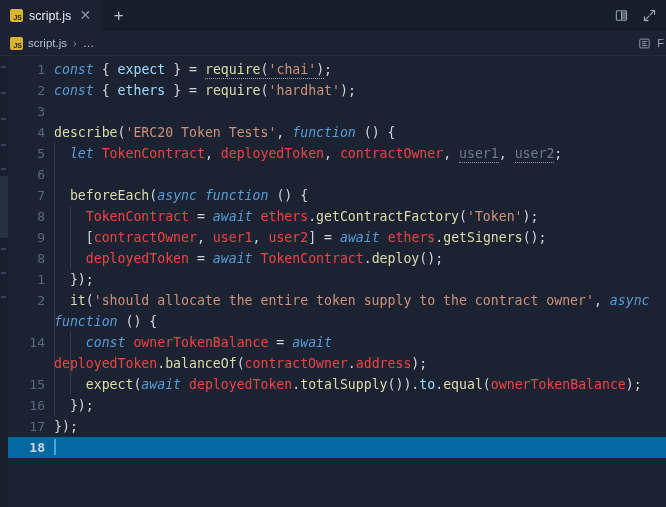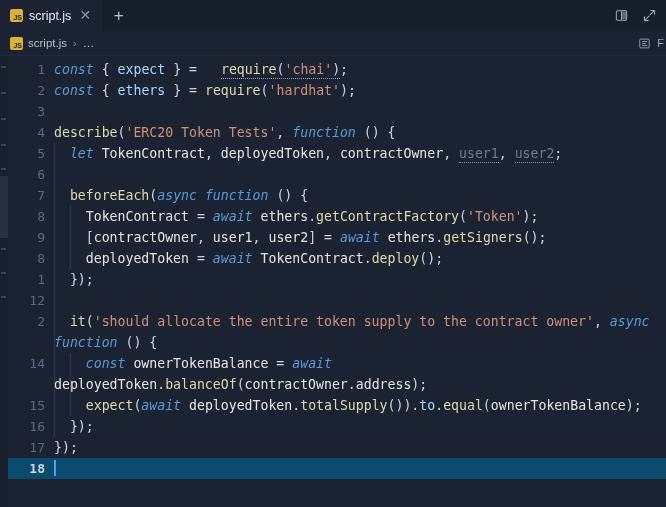--- a/index.html
+++ b/index.html
@@ -178,21 +178,21 @@
     left: 0; top: 0; right: 0; bottom: 0;
     padding-top: 3px;
     box-sizing: border-box;
   }
   .row {
     display: flex;
     align-items: flex-start;
     position: relative;
     min-height: 21px;
   }
-  .row.active-line { background: #0c4a6e; }
+  .row.active-line { background: #0369a1; }
   .gutter {
     width: 54px;
     min-width: 54px;
     text-align: right;
     padding-right: 9px;
     box-sizing: border-box;
     font-family: "DejaVu Sans Mono", monospace;
     font-size: 13px;
     line-height: 21px;
     color: #596a80;
@@ -215,29 +215,28 @@
     top: 0;
     bottom: 0;
     width: 1px;
     background: #303c51;
   }
 
   
   .t-kw   { color: #569cd6; font-style: italic; }
   .t-fn   { color: #dcdcaa; }
   .t-str  { color: #ce9178; }
-  .t-var  { color: #e5e5e5; }
+  .t-var  { color: #ef4444; }
   .t-prop { color: #9cdcfe; }
   .t-punc { color: #cfd6e2; }
   .t-dim  { color: #6d7b8f; }
 
   .squiggle {
     border-bottom: 1.6px dotted #9aa4b4;
     padding-bottom: 1px;
-    margin-left: 16px;
   }
   .squiggle-warn {
     border-bottom: 1.6px dotted #8d93a0;
     padding-bottom: 1px;
   }
 
   .cursor {
     display: inline-block;
     width: 1.6px;
     height: 16px;
@@ -368,24 +367,20 @@
       <div class="row">
         <div class="gutter">8</div>
         <div class="code"><span class="indent-guide" style="left:0px"></span><span class="indent-guide" style="left:16px"></span>    <span class="t-var">deployedToken</span> <span class="t-punc">=</span> <span class="t-kw">await</span> <span class="t-var">TokenContract</span><span class="t-punc">.</span><span class="t-fn">deploy</span><span class="t-punc">()</span><span class="t-punc">;</span></div>
       </div>
 
       <div class="row">
         <div class="gutter">1</div>
         <div class="code"><span class="indent-guide" style="left:0px"></span>  <span class="t-punc">})</span><span class="t-punc">;</span></div>
       </div>
 
-      <div class="row">
-        <div class="gutter">12</div>
-        <div class="code"><span class="indent-guide" style="left:0px"></span> </div>
-      </div>
 
       <div class="row">
         <div class="gutter">2</div>
         <div class="code"><span class="indent-guide" style="left:0px"></span>  <span class="t-fn">it</span><span class="t-punc">(</span><span class="t-str">'should allocate the entire token supply to the contract owner'</span><span class="t-punc">,</span> <span class="t-kw">async</span> <span class="t-kw">function</span> <span class="t-punc">()</span> <span class="t-punc">{</span></div>
       </div>
 
       <div class="row">
         <div class="gutter">14</div>
         <div class="code"><span class="indent-guide" style="left:0px"></span><span class="indent-guide" style="left:16px"></span>    <span class="t-kw">const</span> <span class="t-var">ownerTokenBalance</span> <span class="t-punc">=</span> <span class="t-kw">await</span> <span class="t-var">deployedToken</span><span class="t-punc">.</span><span class="t-fn">balanceOf</span><span class="t-punc">(</span><span class="t-var">contractOwner</span><span class="t-punc">.</span><span class="t-var">address</span><span class="t-punc">)</span><span class="t-punc">;</span></div>
       </div>

